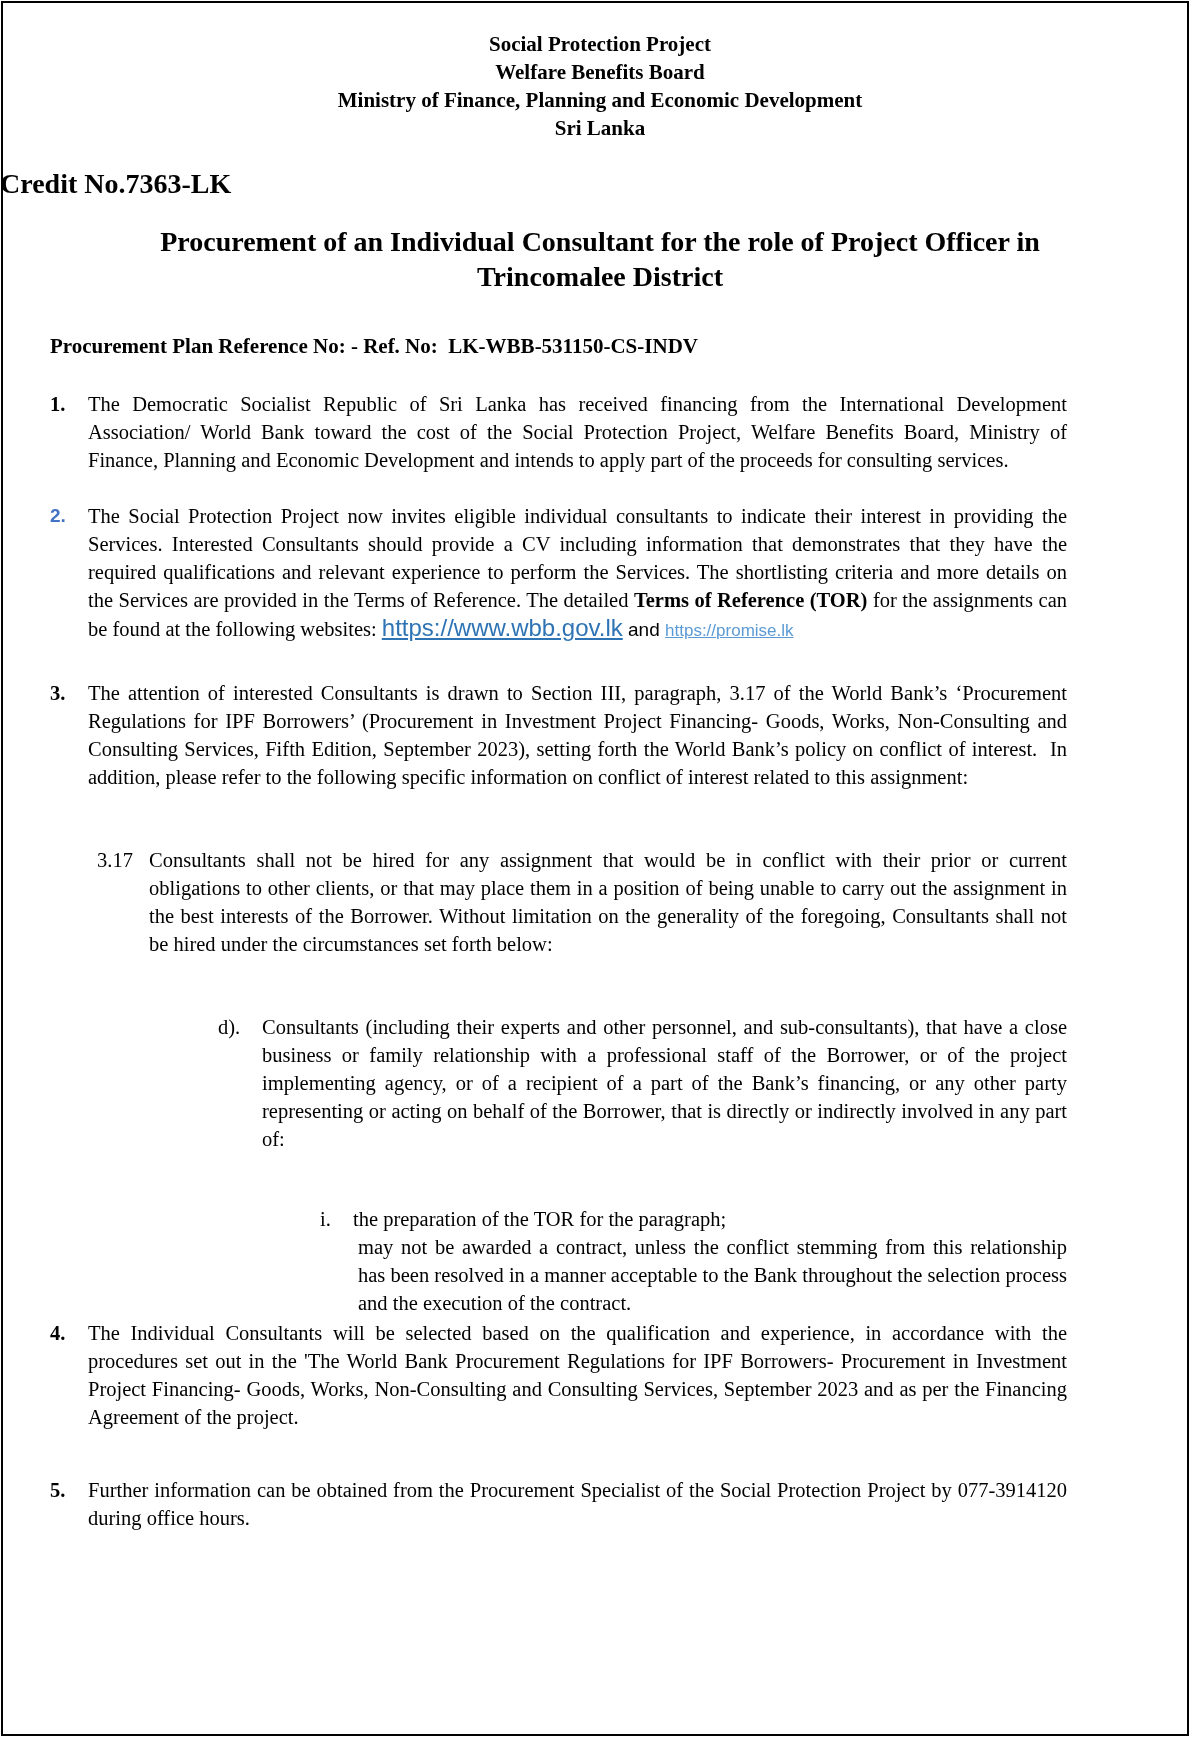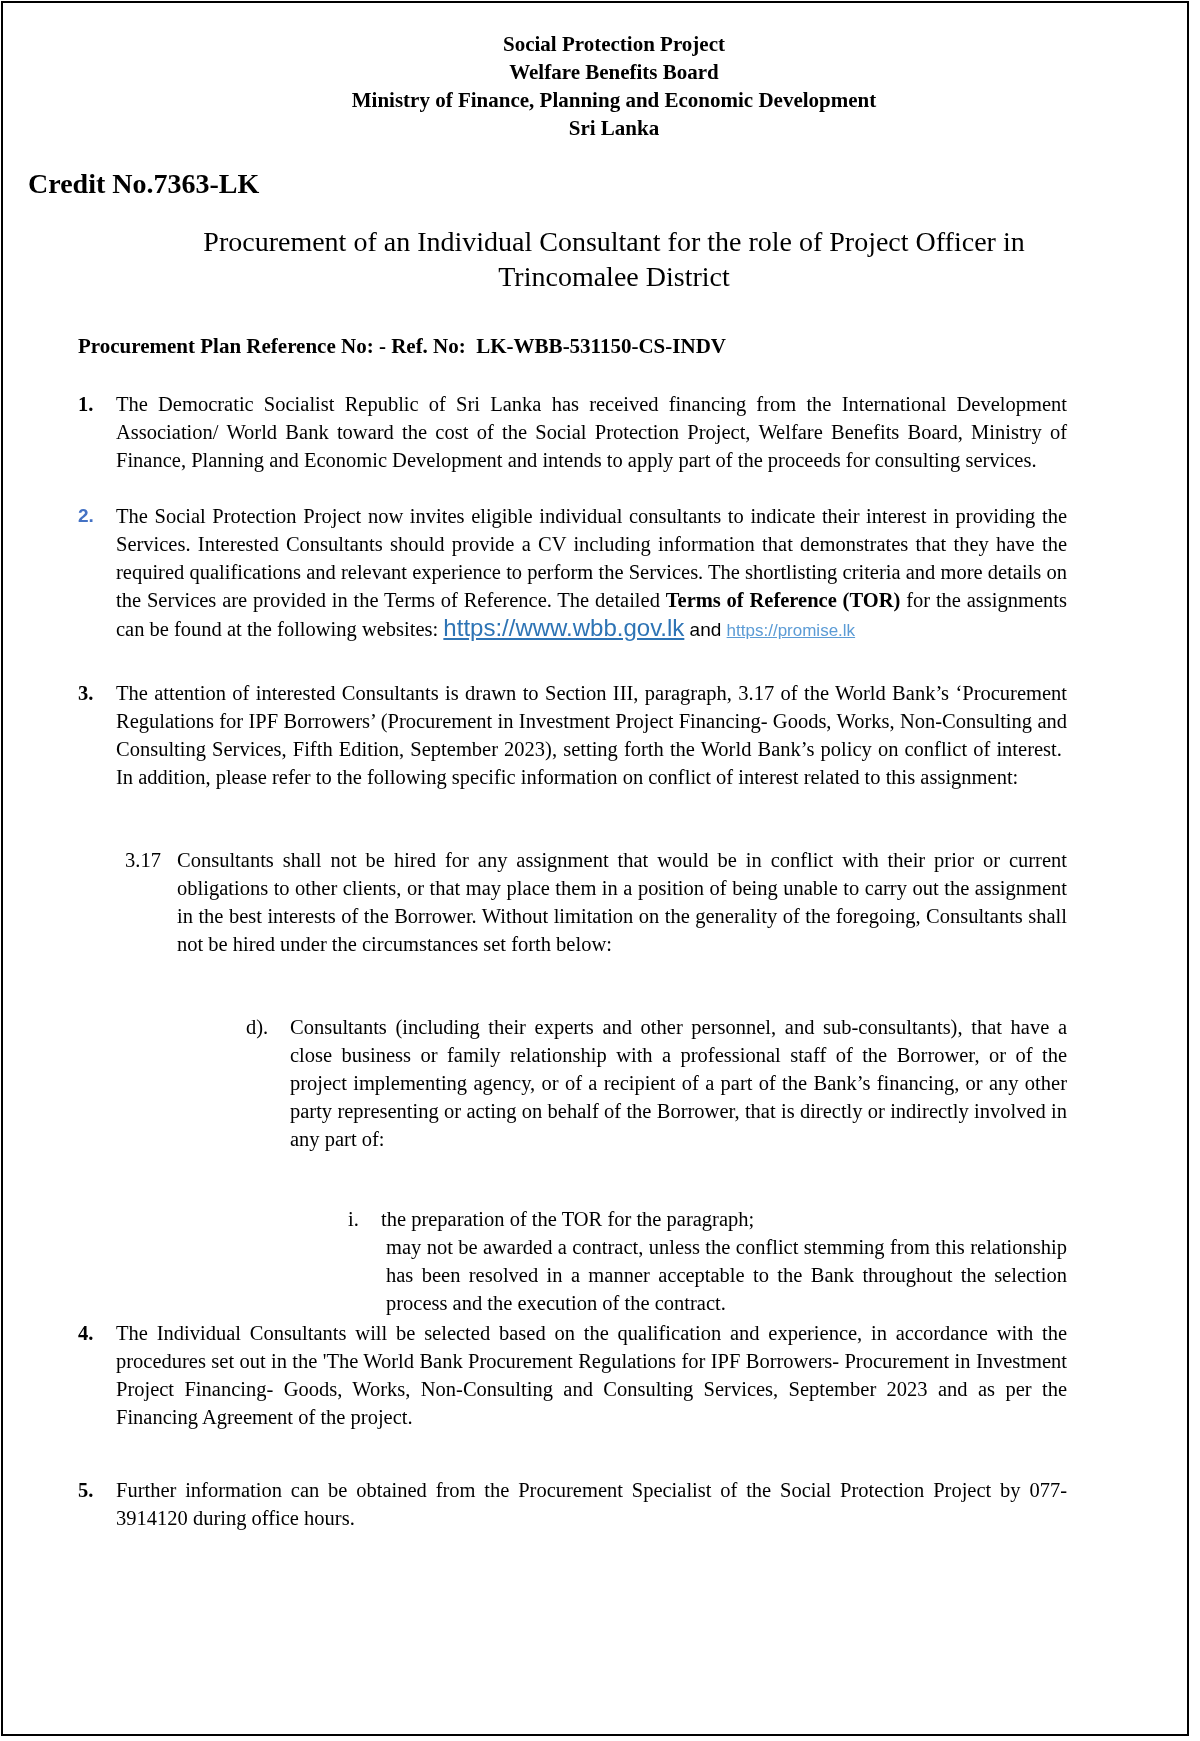--- a/index.html
+++ b/index.html
@@ -13,39 +13,39 @@
     overflow:hidden;
   }
   .frame {
     position:absolute;
     left:1px; top:1px;
     width:1188px; height:1735px;
     border:2px solid #000000;
     box-sizing:border-box;
     pointer-events:none;
   }
-  .content { position:relative; padding-top:30px;padding-left:28px; }
+  .content { position:relative; padding-top:30px; }
 
   .header-line {
     text-align:center;
     font-weight:bold;
     font-size:21px;
     line-height:28px;
   }
   .credit-line {
     margin-top:28px;
     text-align:left;
     font-weight:bold;
     font-size:28px;
     line-height:28px;
   }
   .doc-title {
     margin:26px auto 0 auto;
     text-align:center;
-    font-weight:normal;
+    font-weight:bold;
     font-size:28px;
     line-height:35px;
   }
   .ref-line {
     margin:38px 133px 0 50px;
     font-weight:bold;
     font-size:21px;
     line-height:28px;
   }
 

